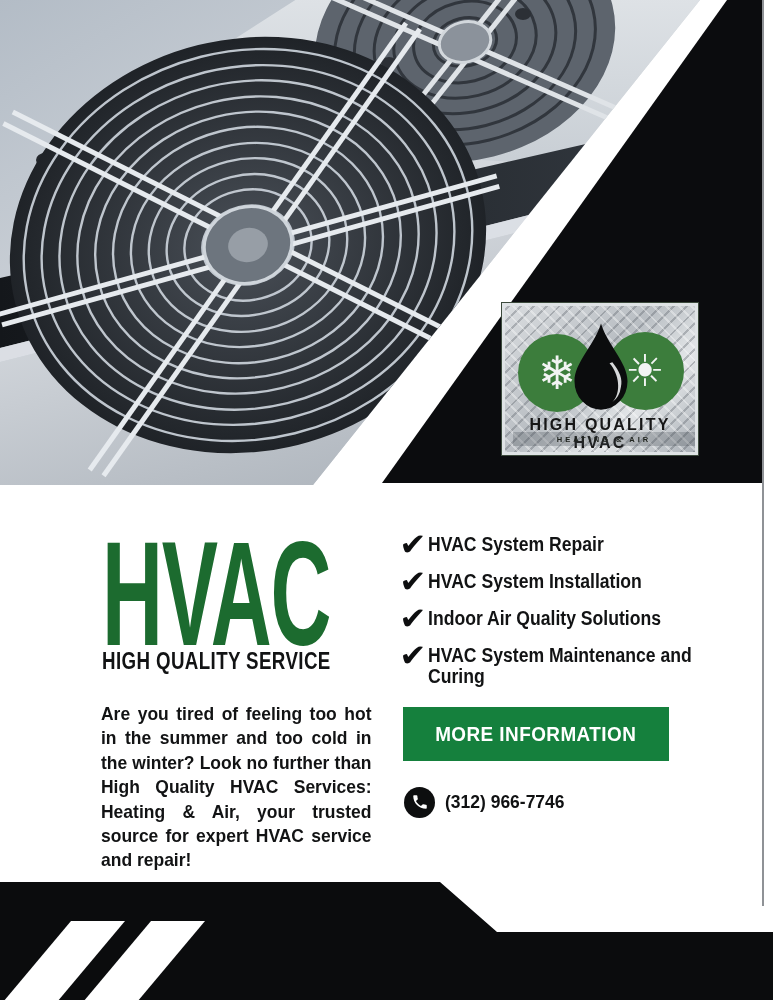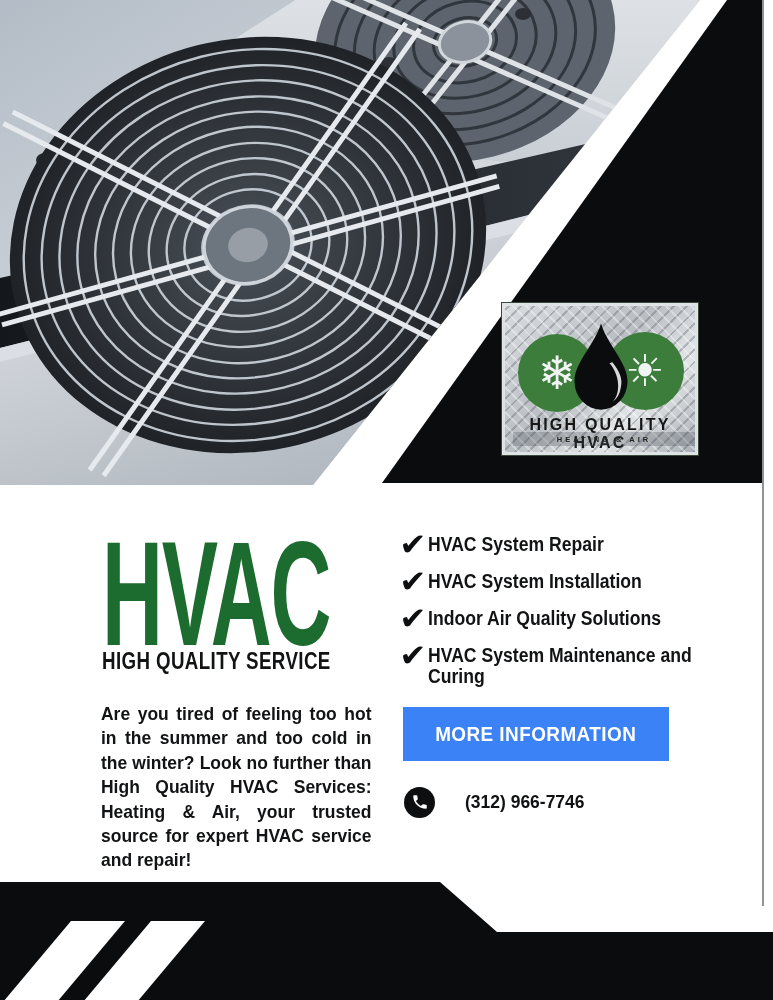--- a/index.html
+++ b/index.html
@@ -54,28 +54,28 @@
 
   
   .services{position:absolute;left:400px;top:531px;margin:0;padding:0;list-style:none;}
   .services li{display:flex;align-items:flex-start;margin-bottom:11px;}
   .check{font-family:"DejaVu Sans",sans-serif;font-size:31px;line-height:26px;color:#0d0e0f;
         margin-right:2px;transform:scaleX(1.05);}
   .svc-text{display:block;width:305px;font-size:20px;line-height:21px;font-weight:bold;
         color:#121314;transform:scaleX(.88);transform-origin:0 0;margin-top:3px;}
 
   
-  .cta{position:absolute;left:403px;top:707px;width:266px;height:54px;background:#3b82f6;
+  .cta{position:absolute;left:403px;top:707px;width:266px;height:54px;background:#15803d;
         display:flex;align-items:center;justify-content:center;cursor:pointer;}
   .cta span{color:#ffffff;font-size:21px;font-weight:bold;letter-spacing:.5px;
         transform:scaleX(.9);white-space:nowrap;}
 
   
   .contact{position:absolute;left:404px;display:flex;align-items:center;height:32px;}
-  .contact.phone-row{top:786px;gap:20px;}
+  .contact.phone-row{top:786px;}
   .contact.email-row{top:826px;}
   .cicon{width:31px;height:31px;border-radius:50%;background:#0d0e0f;flex:0 0 31px;
         display:flex;align-items:center;justify-content:center;}
   .ctext{margin-left:10px;font-size:19px;font-weight:bold;color:#101112;
         transform:scaleX(.92);transform-origin:0 50%;white-space:nowrap;}
 
   
   .footer-band{position:absolute;left:0;top:882px;width:773px;height:118px;background:#0b0c0d;
         clip-path:polygon(0 0,440px 0,497px 50px,773px 50px,773px 118px,0 118px);}
   .stripe{position:absolute;top:39px;width:54px;height:79px;background:#ffffff;

